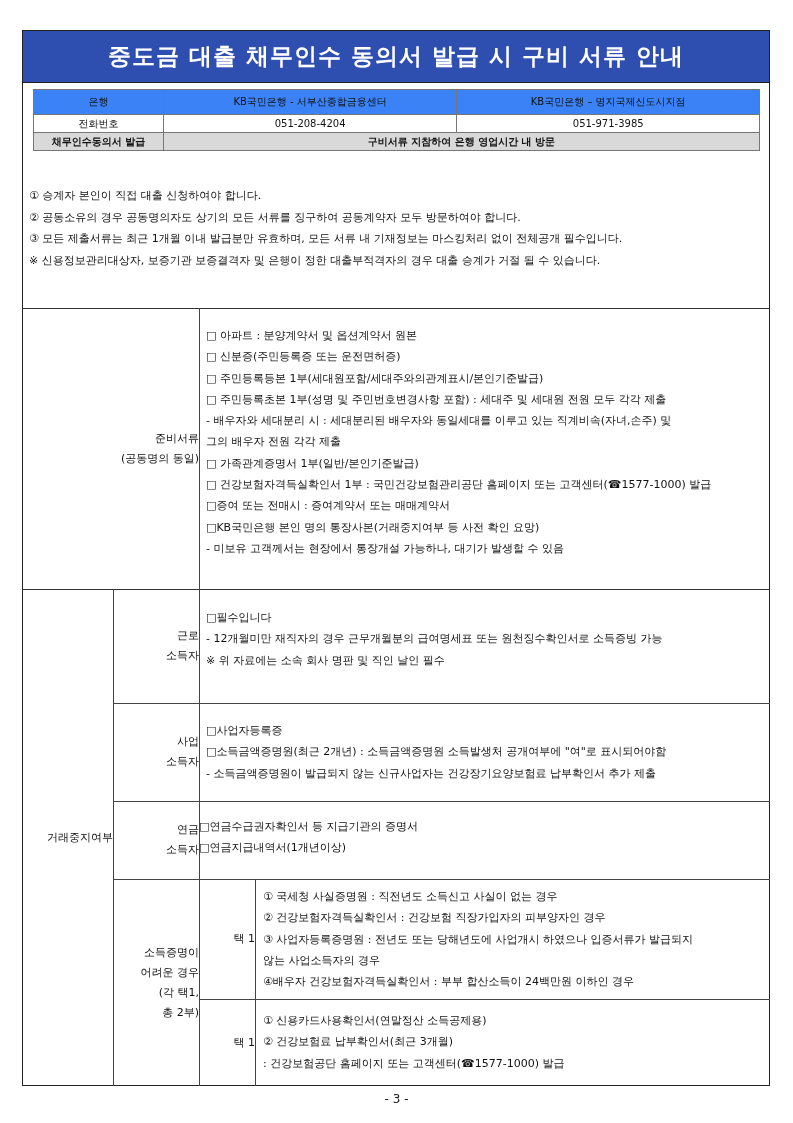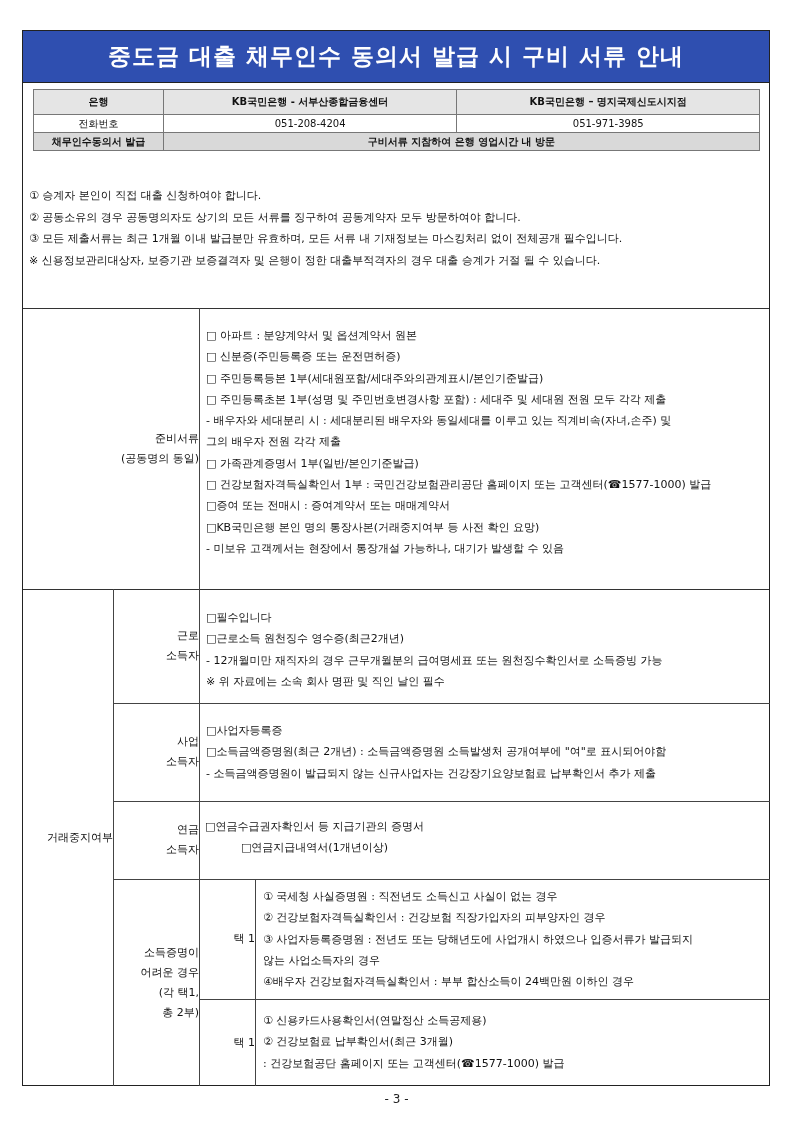--- a/index.html
+++ b/index.html
@@ -1,21 +1,21 @@
 <!DOCTYPE html>
 <html><head>
 <meta charset="utf-8">
 <style>
   html, body { margin: 0; padding: 0; background: #ffffff; }
   body { width: 793px; height: 1123px; position: relative; font-family: "DejaVu Sans", "Liberation Sans", sans-serif; color: #111; overflow: hidden; }
   .page { position: absolute; left: 22px; top: 30px; width: 748px; height: 1056px; border: 1.5px solid #222; box-sizing: border-box; }
   .title-bar { position: absolute; left: 0; top: 0; width: 100%; height: 52px; background: #2f4fb0; color: #fff; display: flex; align-items: center; justify-content: center; font-size: 23px; font-weight: bold; letter-spacing: 1px; border-bottom: 1.5px solid #222; box-sizing: border-box; }
   .bank-table { position: absolute; left: 10px; top: 58px; width: 727px; border-collapse: collapse; font-size: 10px; border: 1.5px solid #333; }
   .bank-table td { border: 1px solid #777; text-align: center; height: 17px; padding: 0; }
-  .bank-table tr.hdr td { background: #e5e5e5; font-weight: bold; height: 24px; margin-top: 24px; }
+  .bank-table tr.hdr td { background: #3b82f6; font-weight: normal; height: 24px; margin-top: 24px; }
   .bank-table tr.issue td { background: #d9d9d9; font-weight: bold; }
   .bank-table tr.issue td.val { font-weight: bold; }
   .notes { position: absolute; left: 6px; top: 154px; font-size: 11px; line-height: 21.5px; }
   .notes div { white-space: nowrap; }
   .sep { position: absolute; left: 0; width: 100%; border-top: 1.5px solid #333; }
   .vline { position: absolute; border-left: 1.5px solid #444; }
   .hline { position: absolute; border-top: 1.5px solid #444; }
   .cell-label { position: absolute; font-size: 11px; text-align: center; line-height: 20px; display: flex; align-items: flex-end; justify-content: center; flex-direction: column; }
   .list { position: absolute; font-size: 11px; line-height: 21.3px; }
   .list div { white-space: nowrap; }
@@ -90,40 +90,39 @@
   <div class="cell-label" style="left:0; top:558px; width:90px; height:497px;">
     <span>거래중지여부</span>
   </div>
 
   <div class="cell-label" style="left:90px; top:558px; width:86px; height:114px;">
     <span>근로</span>
     <span>소득자</span>
   </div>
   <div class="list" style="left:183px; top:576px;">
     <div>□필수입니다</div>
-    <div>□근로소득 원천징수 영수증(최근2개년)</div>
     <div> - 12개월미만 재직자의 경우 근무개월분의 급여명세표 또는 원천징수확인서로 소득증빙 가능</div>
     <div>※ 위 자료에는 소속 회사 명판 및 직인 날인 필수</div>
   </div>
 
   <div class="cell-label" style="left:90px; top:672px; width:86px; height:98px;">
     <span>사업</span>
     <span>소득자</span>
   </div>
   <div class="list" style="left:183px; top:689px;">
     <div>□사업자등록증</div>
     <div>□소득금액증명원(최근 2개년) : 소득금액증명원 소득발생처 공개여부에 "여"로 표시되어야함</div>
     <div> - 소득금액증명원이 발급되지 않는 신규사업자는 건강장기요양보험료 납부확인서 추가 제출</div>
   </div>
 
   <div class="cell-label" style="left:90px; top:770px; width:86px; height:78px;">
     <span>연금</span>
     <span>소득자</span>
   </div>
-  <div class="list" style="left:182px; top:785px;text-align:center;">
+  <div class="list" style="left:176px; top:785px;">
     <div>□연금수급권자확인서 등 지급기관의 증명서</div>
     <div>□연금지급내역서(1개년이상)</div>
   </div>
 
   <div class="cell-label" style="left:90px; top:848px; width:86px; height:207px;">
     <span>소득증명이</span>
     <span>어려운 경우</span>
     <span>(각 택1,</span>
     <span>총 2부)</span>
   </div>

